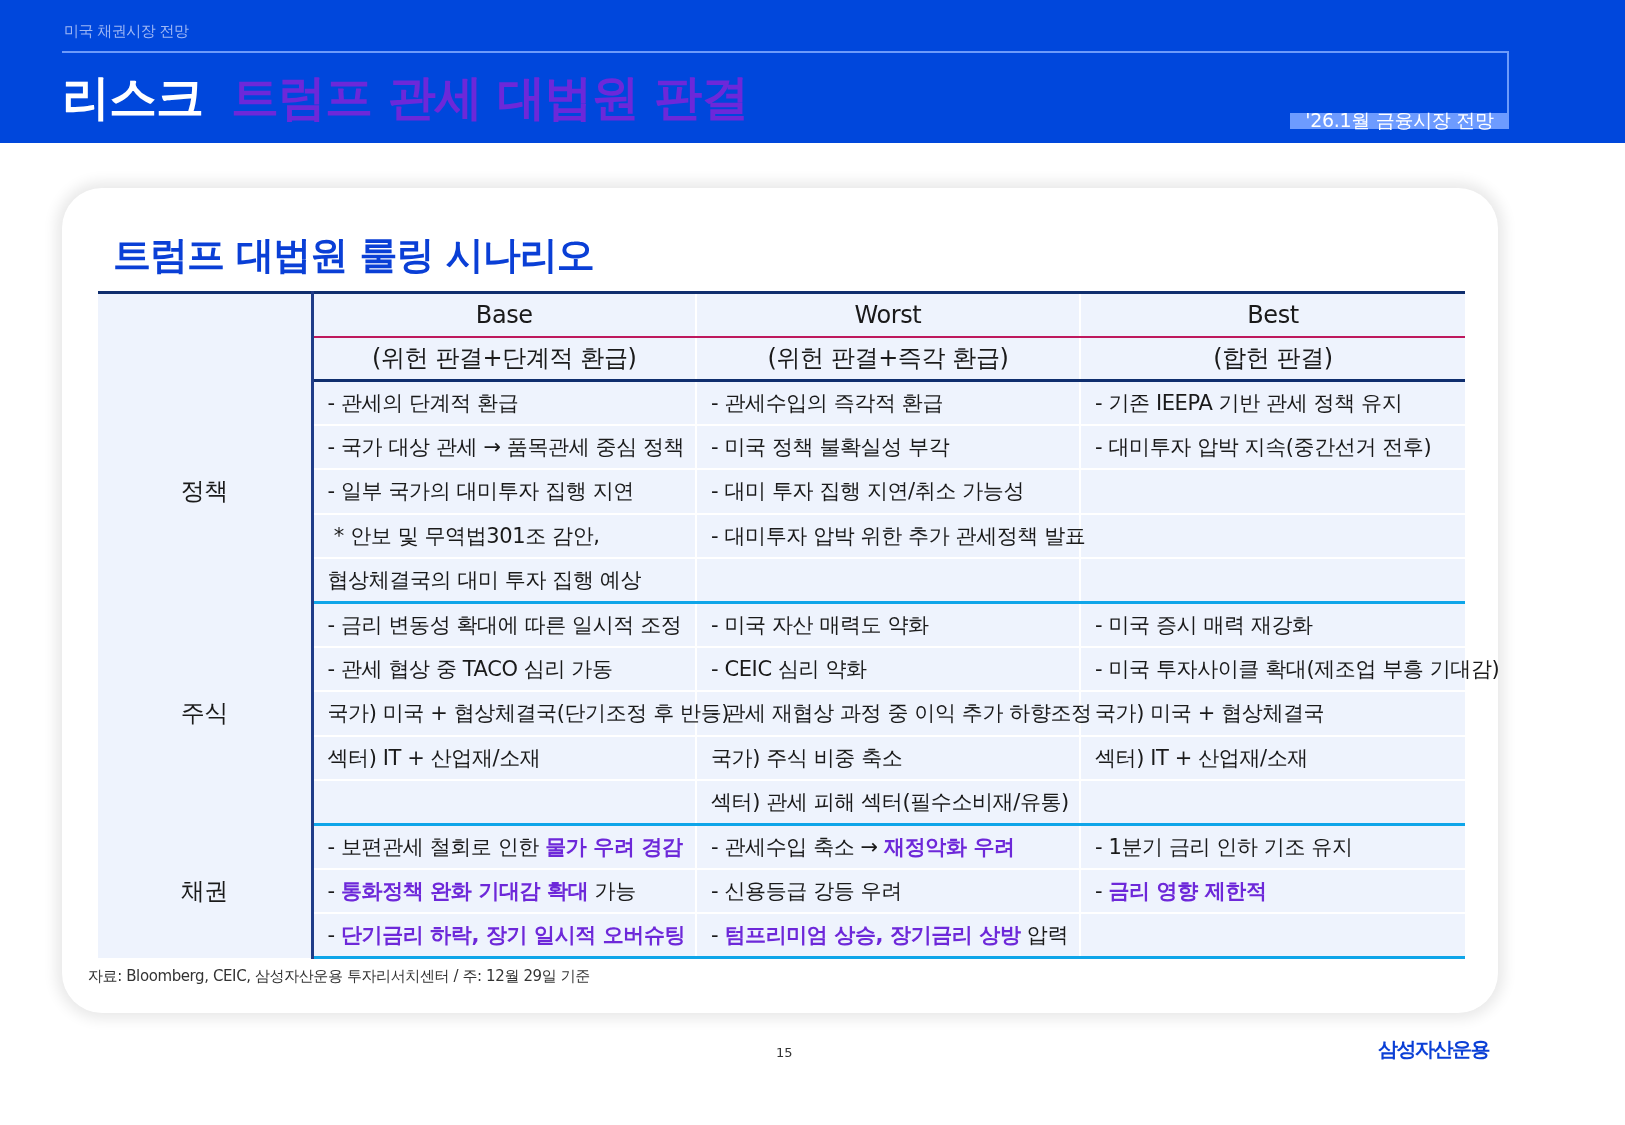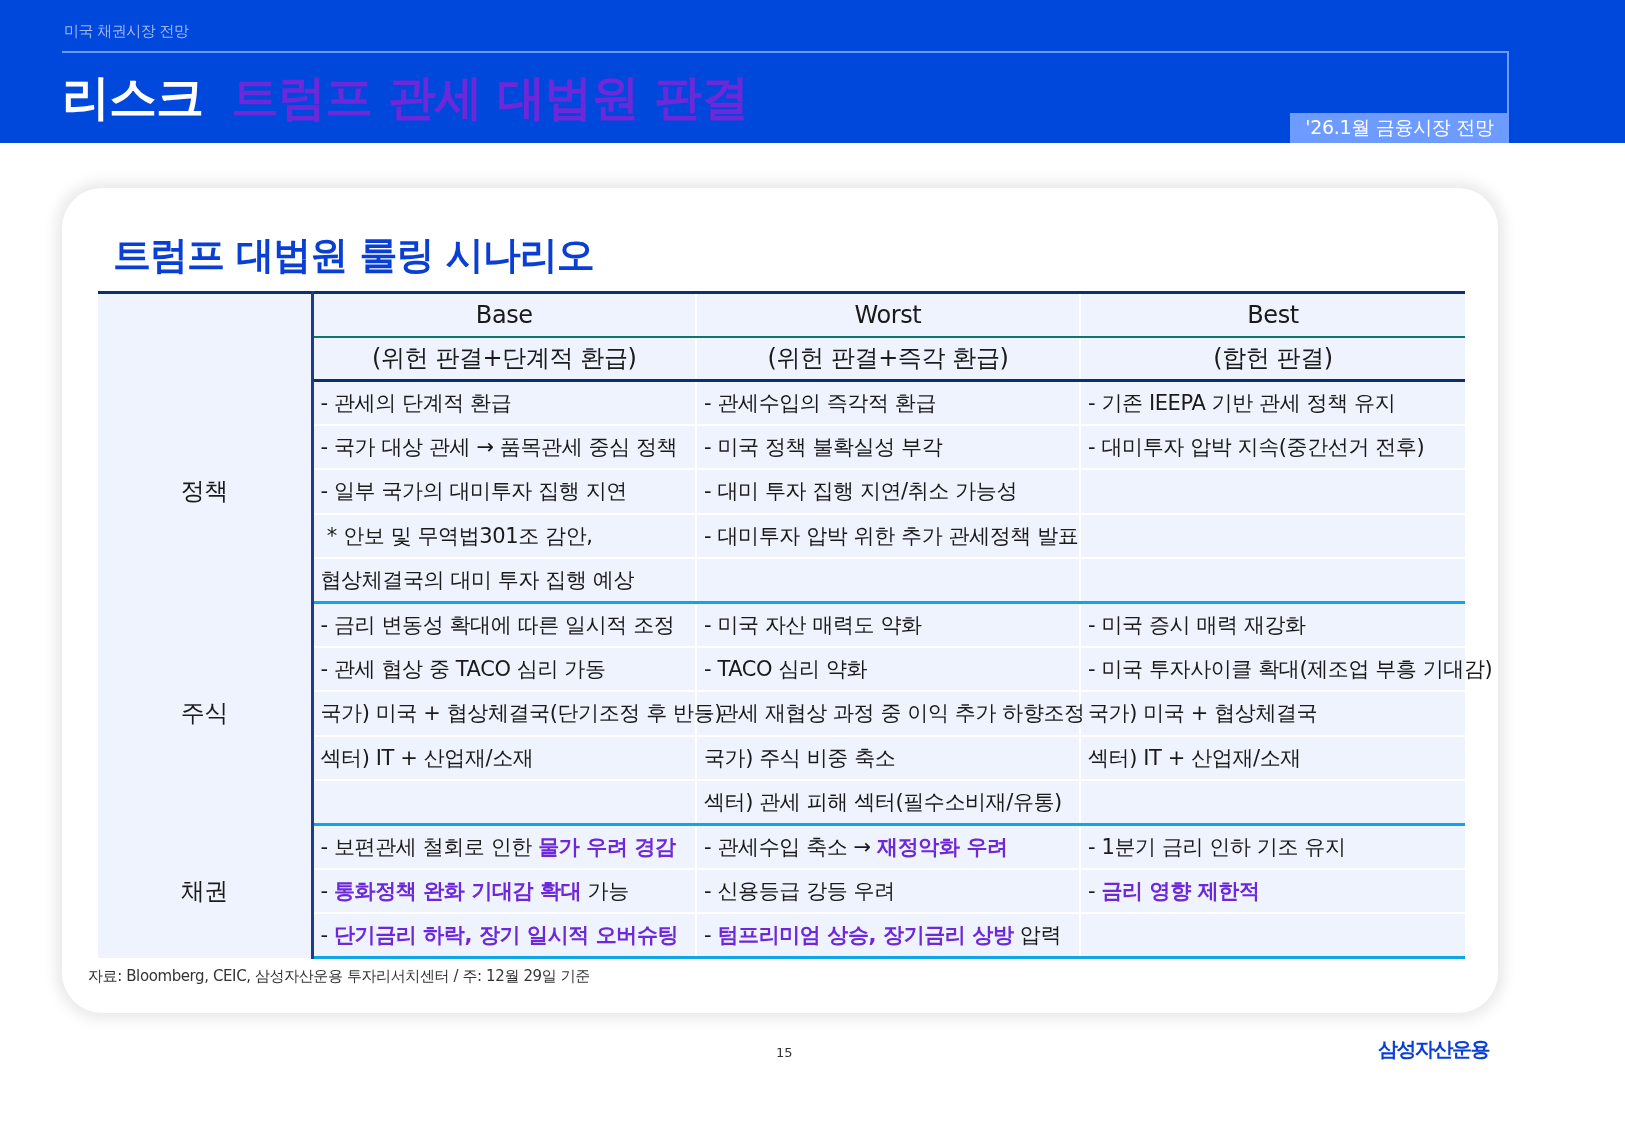--- a/index.html
+++ b/index.html
@@ -6,38 +6,38 @@
   html, body { width: 1625px; height: 1125px; background: #ffffff; overflow: hidden; }
   body { position: relative; font-family: "DejaVu Sans", "Liberation Sans", sans-serif; color: #1a1a1a; }
 
   .header-band { position: absolute; left: 0; top: 0; width: 1625px; height: 143px; background: #0047DC; }
   .section-label { position: absolute; left: 64px; top: 22px; font-size: 15px; color: #9DB7F5; letter-spacing: -0.5px; }
   .header-rule { position: absolute; left: 62px; top: 51px; width: 1447px; height: 2px; background: #6D9BFA; }
   .header-rule-v { position: absolute; left: 1507px; top: 51px; width: 2px; height: 62px; background: #6D9BFA; }
   .page-title { position: absolute; left: 62px; top: 66px; font-size: 48px; font-weight: bold; letter-spacing: -1px; white-space: nowrap; }
   .page-title .kw { color: #ffffff; margin-right: 28px; }
   .page-title .topic { color: #6d28d9; }
-  .tag-box { position: absolute; left: 1290px; top: 113px; width: 219px; height: 30px; background: #6D9BFF; color: #ffffff; font-size: 19px; display: flex; align-items: center; justify-content: center; letter-spacing: -0.3px; text-align: center; }
+  .tag-box { position: absolute; left: 1290px; top: 113px; width: 219px; height: 16px; background: #6D9BFF; color: #ffffff; font-size: 19px; display: flex; align-items: center; justify-content: center; letter-spacing: -0.3px; text-align: center; }
 
   .card { position: absolute; left: 62px; top: 188px; width: 1436px; height: 825px; background: #ffffff; border-radius: 40px; box-shadow: 0 0 14px 6px rgba(0,0,0,0.09); }
   .card-title { position: absolute; left: 113px; top: 230px; font-size: 38px; font-weight: bold; color: #0A3FD6; letter-spacing: -1px; white-space: nowrap; }
 
   .tbl { position: absolute; left: 98px; top: 291px; width: 1367px; border-collapse: collapse; table-layout: fixed; }
   .tbl td, .tbl th { background: #EEF3FD; font-weight: normal; font-size: 21px; color: #1a1a1a; height: 44.4px; padding: 0; white-space: nowrap; letter-spacing: -0.4px; vertical-align: middle; }
   .tbl col.c0 { width: 214px; }
   .tbl col.c1 { width: 384px; }
   .tbl col.c2 { width: 384px; }
   .tbl col.c3 { width: 385px; }
   .tbl thead th { text-align: center; font-size: 24px; height: 44px; }
   .tbl thead tr:first-child th { border-top: 3px solid #0F2E6E; }
-  .tbl thead tr:first-child th.scn { border-bottom: 2px solid #0f766e; }
+  .tbl thead tr:first-child th.scn { border-bottom: 2px solid #be185d; }
   .tbl thead tr:last-child th { border-bottom: 3px solid #0F2E6E; }
   .tbl .cat { text-align: center; font-size: 24px; border-right: 3px solid #1F3C88; }
   .tbl .col-b, .tbl .col-w { border-right: 2px solid #ffffff; }
-  .tbl tbody td.cell { padding-left: 7px; border-bottom: 2px solid #ffffff; }
+  .tbl tbody td.cell { padding-left: 14px; border-bottom: 2px solid #ffffff; }
   .tbl tbody tr.last td { border-bottom: 3px solid #0ea5e9; }
   .tbl .hl { color: #6d28d9; font-weight: bold; }
   .tbl .indent { padding-left: 20px; }
 
   .source-note { position: absolute; left: 88px; top: 967px; font-size: 15px; color: #333333; letter-spacing: -0.4px; white-space: nowrap; }
   .page-number { position: absolute; left: 776px; top: 1045px; font-size: 13px; color: #333333; }
   .brand-logo { position: absolute; left: 1378px; top: 1036px; font-size: 20px; font-weight: bold; color: #0A3FD6; letter-spacing: -1.5px; white-space: nowrap; }
 </style>
 </head>
 <body>
@@ -102,21 +102,21 @@
         <td class="cell "></td>
       </tr>
       <tr>
         <td class="cat" rowspan="5">주식</td>
         <td class="cell col-b"><span style="white-space: pre;">- 금리 변동성 확대에 따른 일시적 조정</span></td>
         <td class="cell col-w"><span style="white-space: pre;">- 미국 자산 매력도 약화</span></td>
         <td class="cell "><span style="white-space: pre;">- 미국 증시 매력 재강화</span></td>
       </tr>
       <tr>
         <td class="cell col-b"><span style="white-space: pre;">- 관세 협상 중 TACO 심리 가동</span></td>
-        <td class="cell col-w"><span style="white-space: pre;">- TACO 심리 약화</span></td>
+        <td class="cell col-w"><span style="white-space: pre;">- CEIC 심리 약화</span></td>
         <td class="cell "><span style="white-space: pre;">- 미국 투자사이클 확대(제조업 부흥 기대감)</span></td>
       </tr>
       <tr>
         <td class="cell col-b"><span style="white-space: pre;">국가) 미국 + 협상체결국(단기조정 후 반등)</span></td>
         <td class="cell col-w"><span style="white-space: pre; text-align: right;">- 관세 재협상 과정 중 이익 추가 하향조정</span></td>
         <td class="cell "><span style="white-space: pre;">국가) 미국 + 협상체결국</span></td>
       </tr>
       <tr>
         <td class="cell col-b"><span style="white-space: pre;">섹터) IT + 산업재/소재</span></td>
         <td class="cell col-w"><span style="white-space: pre;">국가) 주식 비중 축소</span></td>

